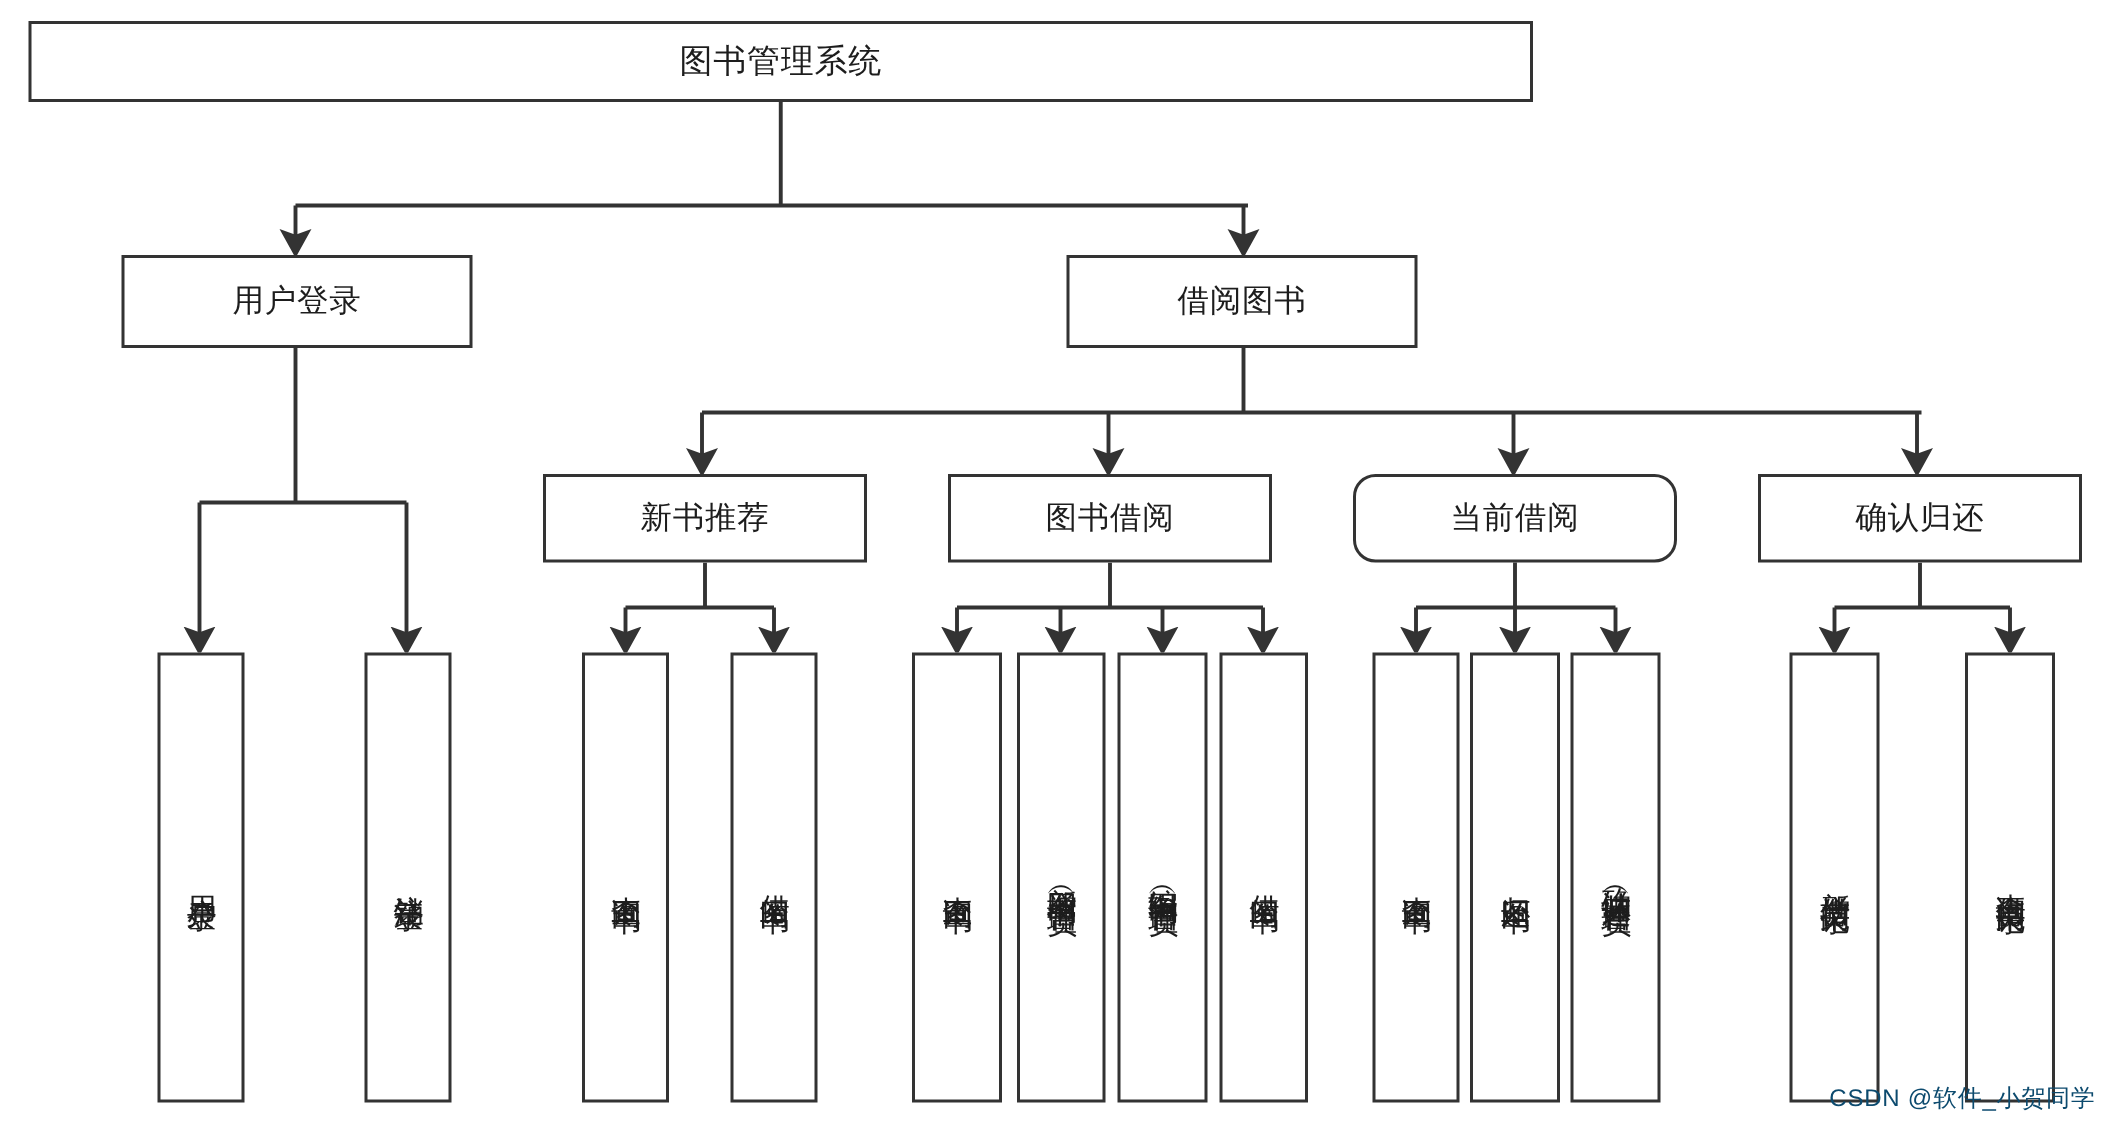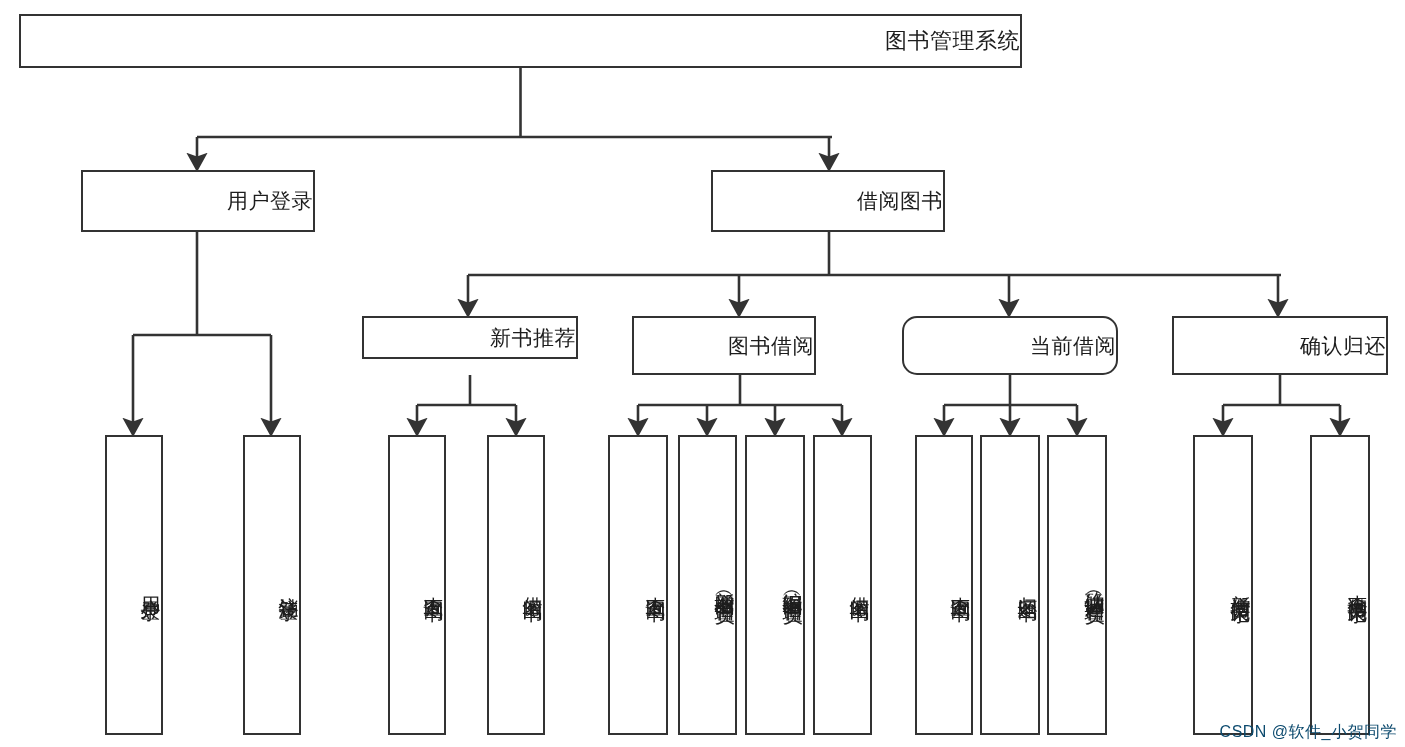--- a/index.html
+++ b/index.html
@@ -26,21 +26,21 @@
     width: 1405px;
     height: 747px;
   }
   .node {
     position: absolute;
     box-sizing: border-box;
     background: #ffffff;
     border: 2.4px solid #333333;
     display: flex;
     align-items: center;
-    justify-content: flex-end;
+    justify-content: center;
     color: #1b1b1b;
   }
   .node .label {
     font-size: 21px;
     line-height: 1.12;
     letter-spacing: 0.5px;
     white-space: nowrap;
     color: #1d1d1d;
   }
   .node.vertical .label {
@@ -123,24 +123,24 @@
     <span class="label">图书管理系统</span>
   </div>
 
   <div class="node level1" style="left:81px; top:170px; width:234px; height:62px;">
     <span class="label">用户登录</span>
   </div>
   <div class="node level1" style="left:711px; top:170px; width:234px; height:62px;">
     <span class="label">借阅图书</span>
   </div>
 
-  <div class="node level2" style="left:362px; top:316px; width:216px; height:43px;">
+  <div class="node level2" style="left:362px; top:316px; width:216px; height:59px;">
     <span class="label">新书推荐</span>
   </div>
-  <div class="node level2" style="left:632px; top:316px; width:184px; height:59px;">
+  <div class="node level2" style="left:632px; top:316px; width:216px; height:59px;">
     <span class="label">图书借阅</span>
   </div>
   <div class="node level2" style="left:902px; top:316px; width:216px; height:59px;border-radius:15px;">
     <span class="label">当前借阅</span>
   </div>
   <div class="node level2" style="left:1172px; top:316px; width:216px; height:59px;">
     <span class="label">确认归还</span>
   </div>
 
   <div class="node leaf vertical" style="left:105px; top:435px; width:58px; height:300px;">

